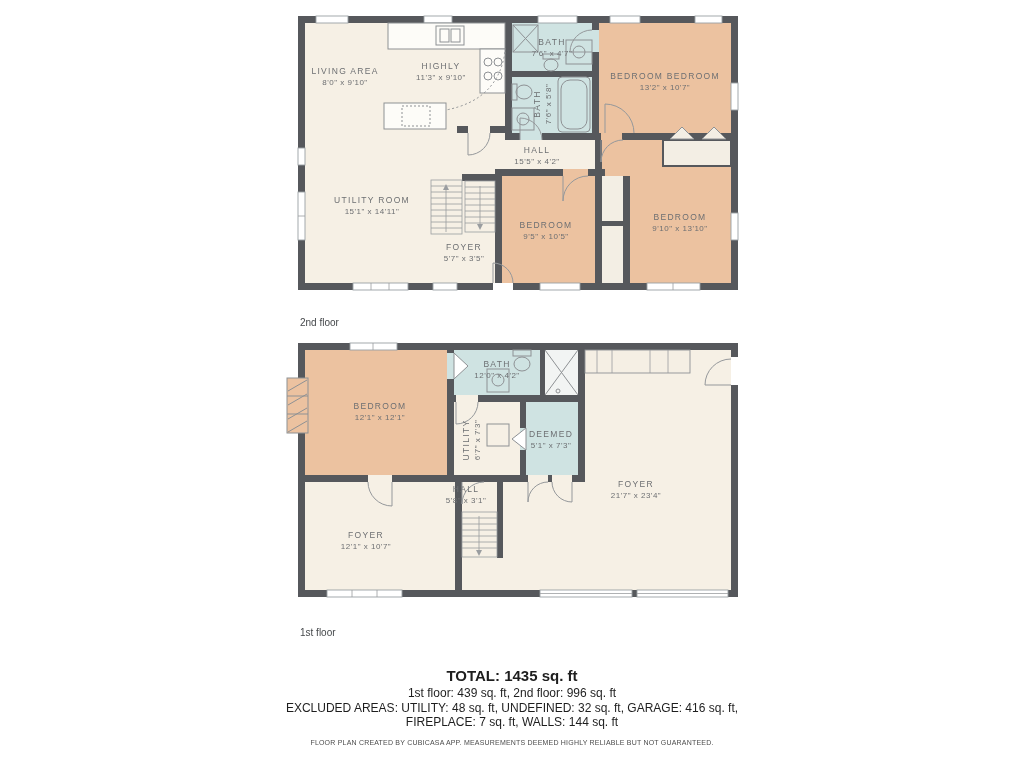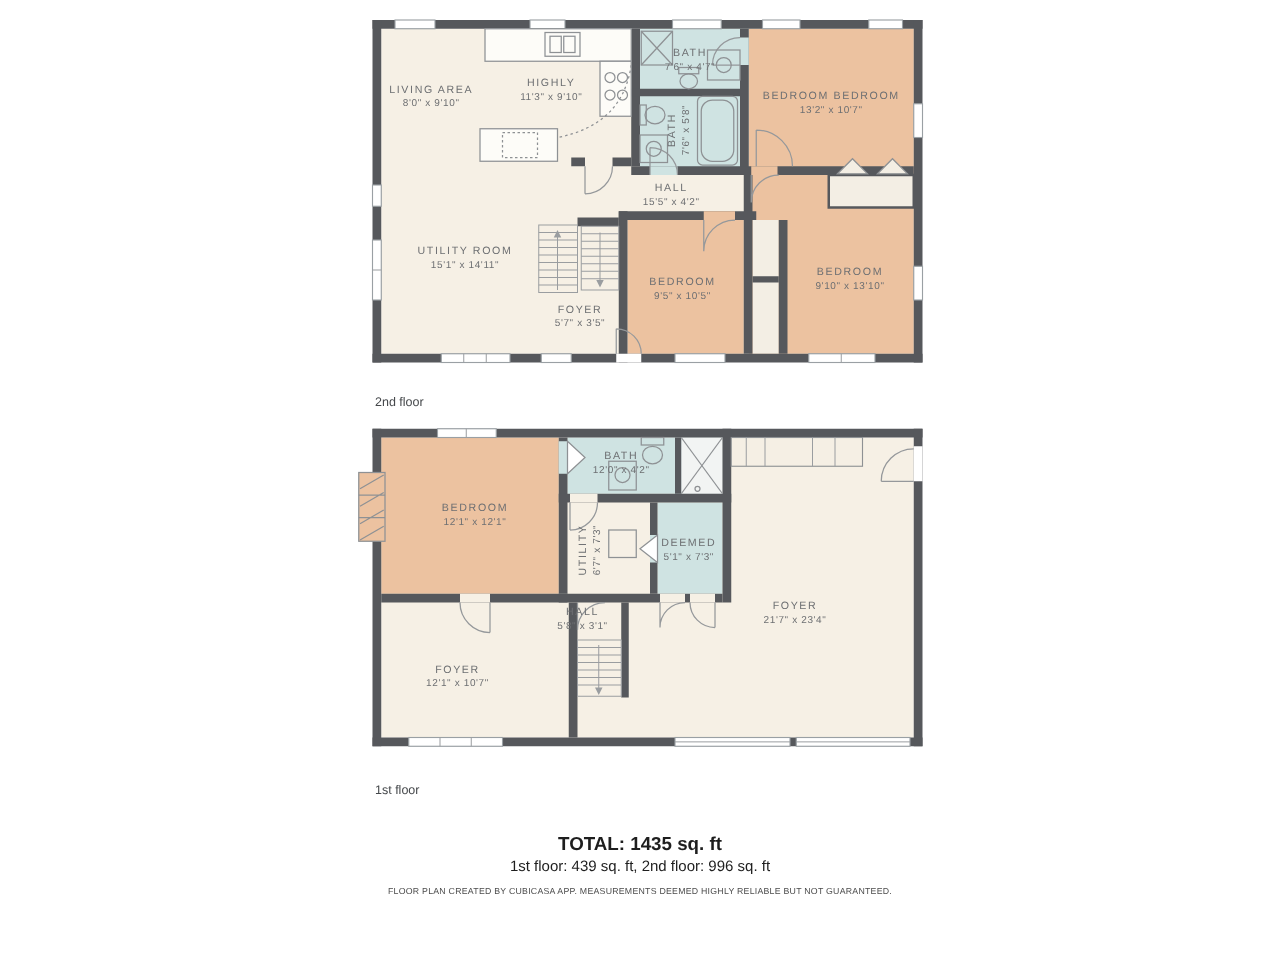--- a/index.html
+++ b/index.html
@@ -294,16 +294,18 @@
   <span class="nm">FOYER</span>
   <span class="dm">12'1" x 10'7"</span>
 </div>
 
 <div class="floor-caption" style="left:300px;top:317px">2nd floor</div>
 <div class="floor-caption" style="left:300px;top:627px">1st floor</div>
 
 <div class="summary">
   <div class="total">TOTAL: 1435 sq. ft</div>
   <div class="line">1st floor: 439 sq. ft, 2nd floor: 996 sq. ft</div>
+  <div class="line">EXCLUDED AREAS: UTILITY: 48 sq. ft, UNDEFINED: 32 sq. ft, GARAGE: 416 sq. ft,</div>
+  <div class="line">FIREPLACE: 7 sq. ft, WALLS: 144 sq. ft</div>
   <div class="disclaimer">FLOOR PLAN CREATED BY CUBICASA APP. MEASUREMENTS DEEMED HIGHLY RELIABLE BUT NOT GUARANTEED.</div>
 </div>
 
 </div>
 
 </body></html>

